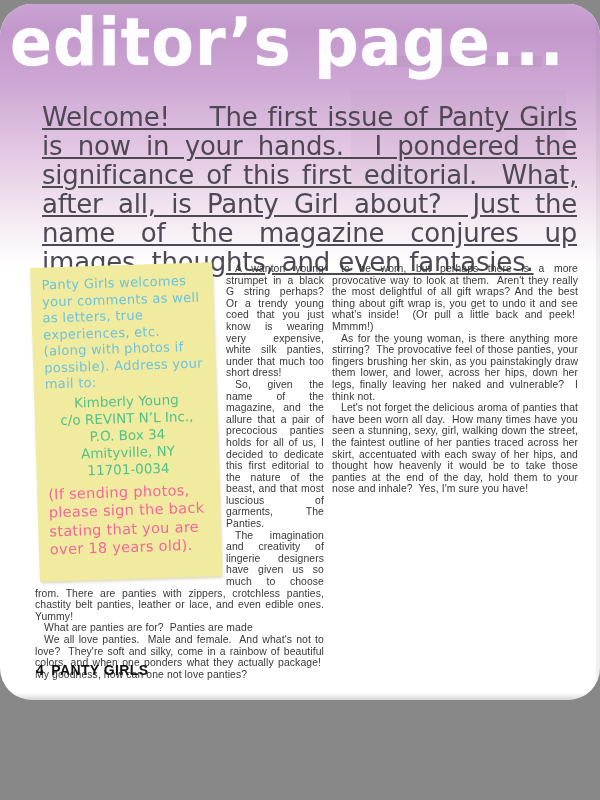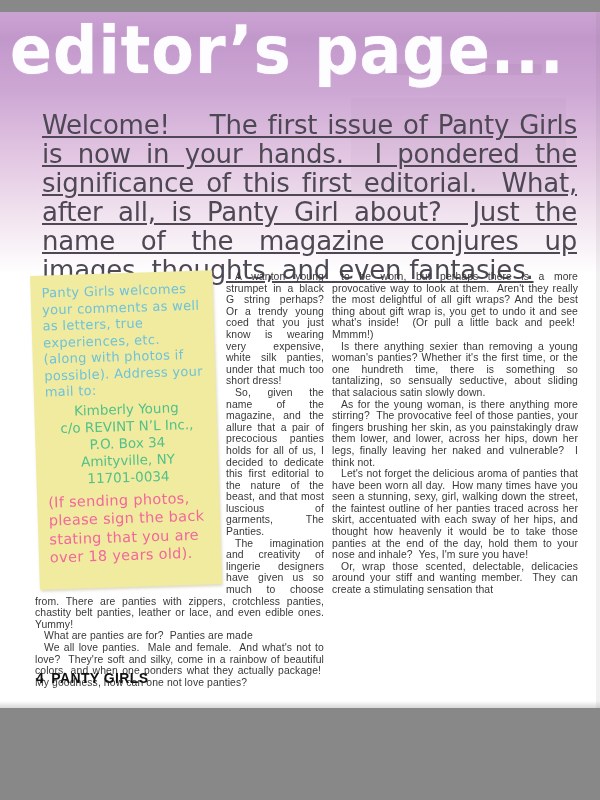--- a/index.html
+++ b/index.html
@@ -1,19 +1,20 @@
 <!DOCTYPE html>
 <html><head>
 <meta charset="utf-8">
 <style>
   html,body { margin:0; padding:0; background:#888; }
   .page {
-    position:relative; width:600px; height:696px; margin:12px auto;
+    position:relative; width:600px; height:696px; margin:4px auto;
     background:#ffffff; overflow:hidden;
     font-family:"Liberation Sans", sans-serif;
+    border-radius:32px;
   }
   
   .header {
     position:absolute; top:0; left:0; width:600px; height:262px;
     background:linear-gradient(180deg,
       #cba3d3 0%, #c298cb 10%, #cda7d4 30%,
       #e2c6e2 55%, #f4e9f2 82%, #ffffff 100%);
   }
   .ghost { position:absolute; border-radius:3px; }
   .ghost-a { top:52px; right:58px; width:150px; height:11px; background:rgba(140,95,140,0.10); }
@@ -112,24 +113,22 @@
 
       <p class="body">A wanton young strumpet in a black G string perhaps? Or a trendy young coed that you just know is wearing very expensive, white silk panties, under that much too short dress!</p>
       <p class="body">So, given the name of the magazine, and the allure that a pair of precocious panties holds for all of us, I decided to dedicate this first editorial to the nature of the beast, and that most luscious of garments, The Panties.</p>
       <p class="body">The imagination and creativity of lingerie designers have given us so much to choose from. There are panties with zippers, crotchless panties, chastity belt panties, leather or lace, and even edible ones. Yummy!</p>
       <p class="body">What are panties are for?&nbsp; Panties are made</p>
       <p class="body">We all love panties.&nbsp; Male and female.&nbsp; And what's not to love?&nbsp; They're soft and silky, come in a rainbow of beautiful colors, and when one ponders what they actually package!&nbsp; My goodness, how can one not love panties?</p>
     </div>
 
     <div class="col-right">
       <p class="body">to be worn, but perhaps there is a more provocative way to look at them.&nbsp; Aren't they really the most delightful of all gift wraps? And the best thing about gift wrap is, you get to undo it and see what's inside!&nbsp; (Or pull a little back and peek!&nbsp; Mmmm!)</p>
-      <p class="body">Is there anything sexier than removing a young woman's panties? Whether it's the first time, or the one hundreth time, there is something so tantalizing, so sensually seductive, about sliding that salacious satin slowly down.</p>
       <p class="body">As for the young woman, is there anything more stirring?&nbsp; The provocative feel of those panties, your fingers brushing her skin, as you painstakingly draw them lower, and lower, across her hips, down her legs, finally leaving her naked and vulnerable?&nbsp; I think not.</p>
       <p class="body">Let's not forget the delicious aroma of panties that have been worn all day.&nbsp; How many times have you seen a stunning, sexy, girl, walking down the street, the faintest outline of her panties traced across her skirt, accentuated with each sway of her hips, and thought how heavenly it would be to take those panties at the end of the day, hold them to your nose and inhale?&nbsp; Yes, I'm sure you have!</p>
-      <p class="body">Or, wrap those scented, delectable, delicacies around your stiff and wanting member.&nbsp; They can create a stimulating sensation that</p>
     </div>
 
   </div>
 
   <div class="footer">
     <span class="num">4</span><span>PANTY GIRLS</span>
   </div>
 
   <div class="right-edge"></div>
   <div class="bottom-edge"></div>

